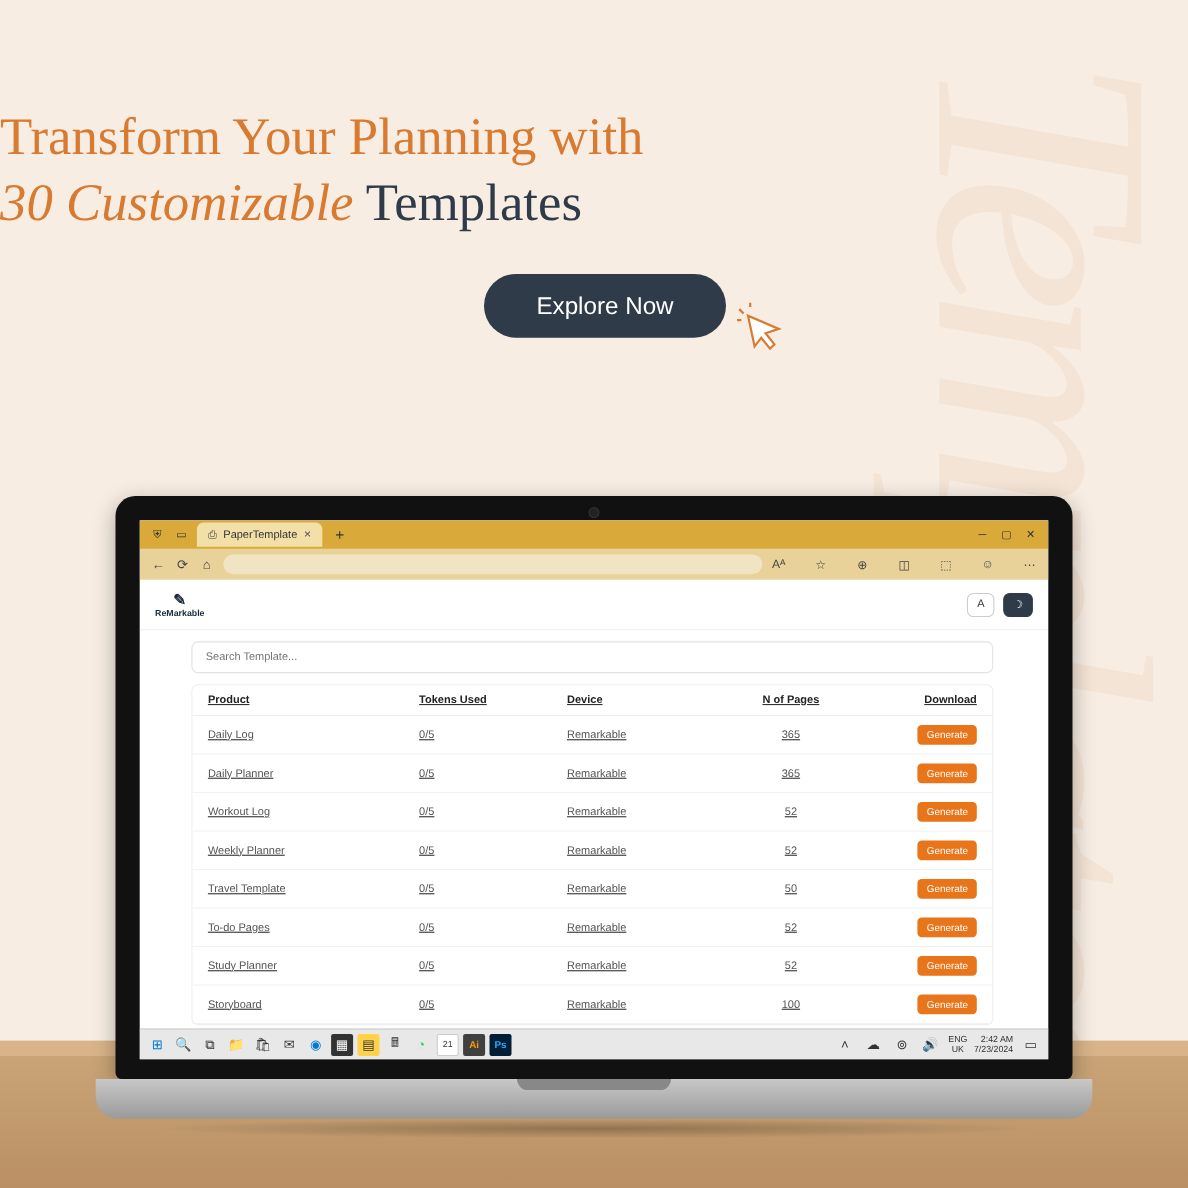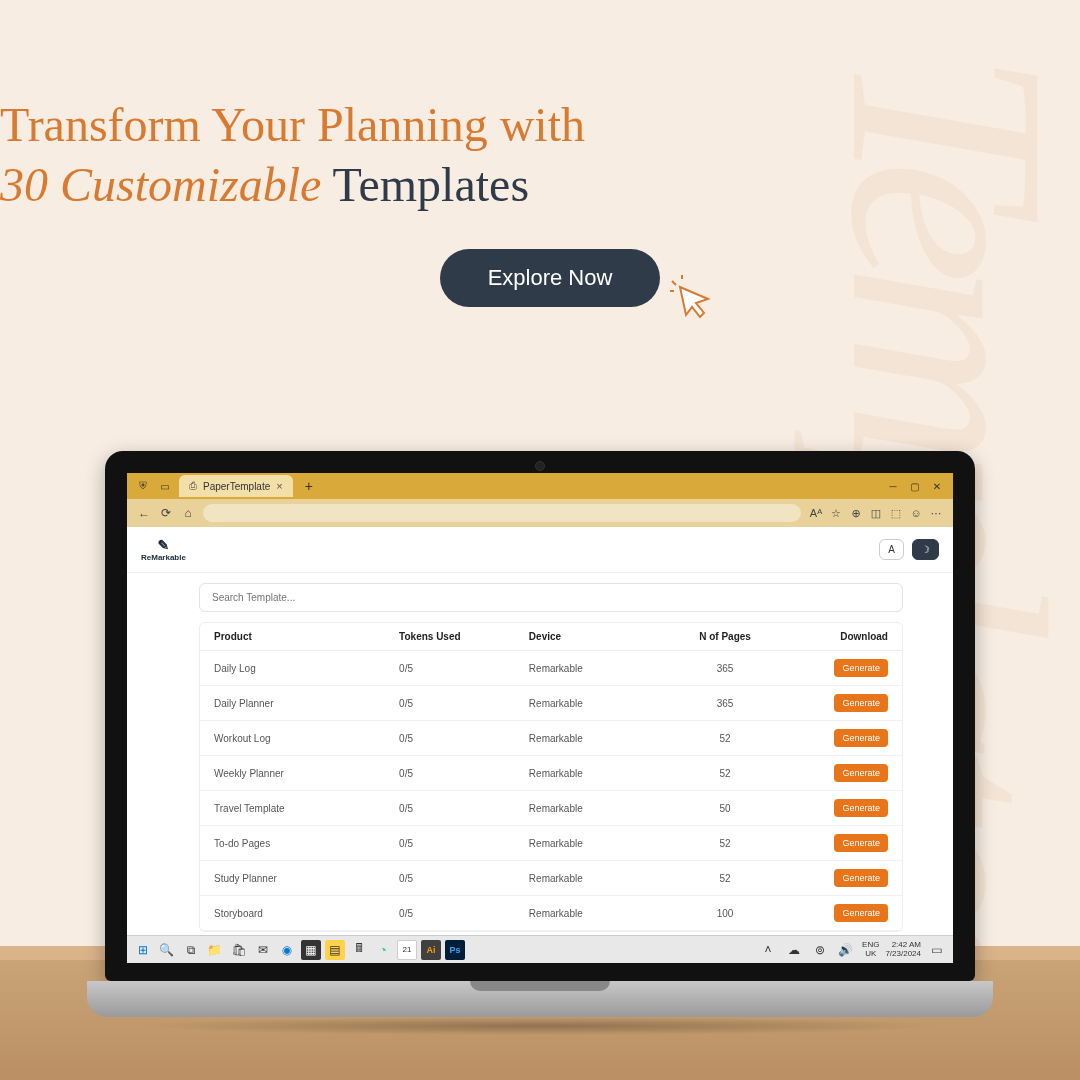--- a/index.html
+++ b/index.html
@@ -123,42 +123,42 @@
   gap: 8px;
   padding: 0 10px;
 }
 .nav-ico { width: 14px; height: 14px; color: #444; display: flex; align-items:center; justify-content:center; font-size: 12px;}
 .url-field {
   flex: 1;
   background: rgba(255,255,255,0.4);
   height: 18px;
   border-radius: 10px;
 }
-.addr-right { display: flex; gap: 6px; align-items: center; }
+.addr-right { display: flex; gap: 24px; align-items: center; }
 .addr-right .nav-ico { font-size: 11px; }
 
 
 .site-hdr {
   height: 46px;
   display: flex; align-items: center;
   padding: 0 14px;
   border-bottom: 1px solid #eee;
 }
 .logo-block { display: flex; flex-direction: column; align-items: center; font-size: 8px; color: #1a2a3a; font-weight: 600; }
 .logo-mark { font-size: 14px; }
 .hdr-right { margin-left: auto; display: flex; gap: 8px; }
 .hdr-btn {
   border: 1px solid #ccc; background: #fff;
   border-radius: 6px; padding: 4px 8px; font-size: 10px;
   display: flex; align-items: center;
 }
 .hdr-btn.dark { background: #2f3b49; color: #fff; border-color: #2f3b49; }
 
 
-.content { flex: 1; padding: 10px 50px 0 72px; overflow: hidden; }
+.content { flex: 1; padding: 10px 50px 0 47px; overflow: hidden; text-decoration: underline; }
 .search-box {
   width: 100%;
   border: 1px solid #e2e2e2;
   border-radius: 6px;
   padding: 8px 12px;
   font-size: 10px;
   color: #888;
   background: #fff;
 }
 

